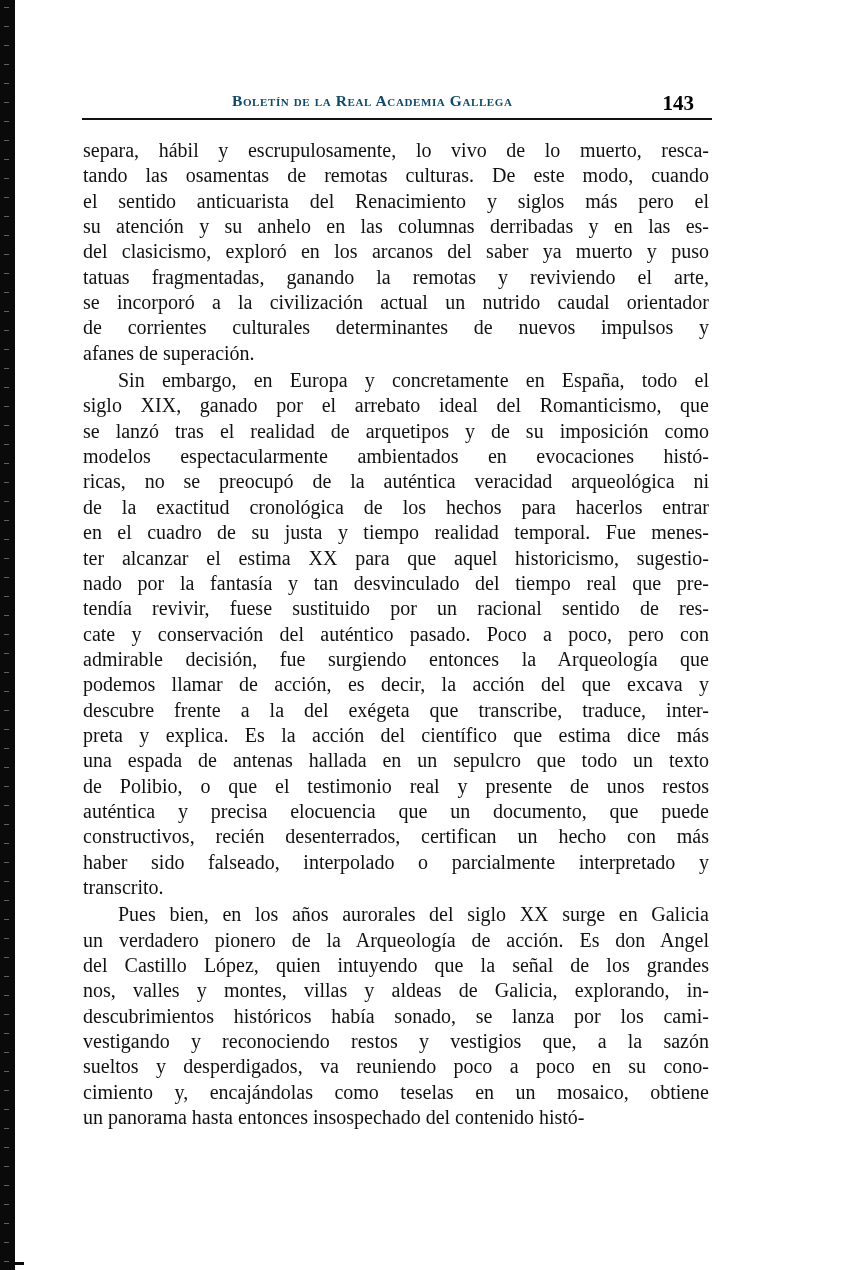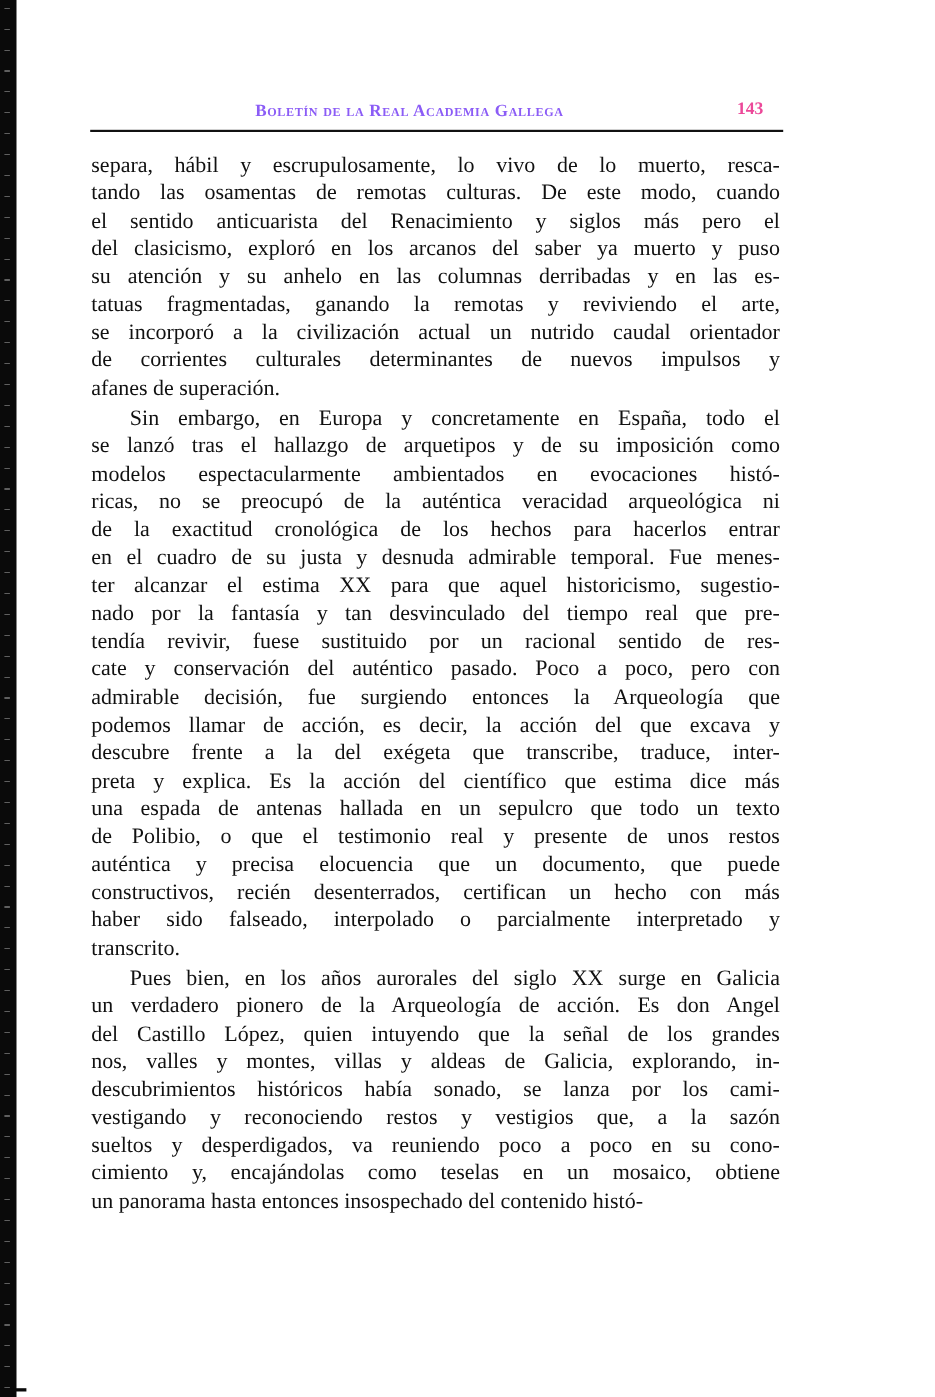--- a/index.html
+++ b/index.html
@@ -17,24 +17,24 @@
   }
   .binding-foot {
     position: absolute; left: 0; top: 1262px; width: 24px; height: 3px; background: #0a0a0a;
   }
   .running-head {
     position: absolute; left: 82px; top: 88px; width: 630px; height: 30px;
   }
   .journal-title {
     position: absolute; left: 150px; top: 4px;
     font-size: 15.5px; font-variant: small-caps; letter-spacing: 0.6px; font-weight: bold;
-    white-space: nowrap; color: #8b5cf6;
+    white-space: nowrap; color: #0c4a6e;
   }
   .page-number {
-    position: absolute; right: 18px; top: 3px; font-size: 16px; font-weight: bold; color: #ec4899;
+    position: absolute; right: 18px; top: 3px; font-size: 21px; font-weight: bold; color: #000000;
   }
   .head-rule {
     position: absolute; left: 82px; top: 118px; width: 630px; height: 2px; background: #111;
   }
   .body-text {
     position: absolute; left: 83px; top: 138px; width: 626px;
     font-size: 20px; line-height: 25.35px; text-align: justify; text-align-last: auto;
   }
   .line {
     display: block; white-space: nowrap; text-align: justify; text-align-last: justify; height: 25.35px;
@@ -53,35 +53,36 @@
   <span class="journal-title">Boletín de la Real Academia Gallega</span>
   <span class="page-number">143</span>
 </div>
 <div class="head-rule"></div>
 
 <div class="body-text" id="body-text">
     <div>
       <span class="line">separa, hábil y escrupulosamente, lo vivo de lo muerto, resca-</span>
       <span class="line">tando las osamentas de remotas culturas. De este modo, cuando</span>
       <span class="line">el sentido anticuarista del Renacimiento y siglos más pero el</span>
+      <span class="line">su atención y su anhelo en las columnas derribadas y en las es-</span>
       <span class="line">del clasicismo, exploró en los arcanos del saber ya muerto y puso</span>
-      <span class="line">su atención y su anhelo en las columnas derribadas y en las es-</span>
       <span class="line">tatuas fragmentadas, ganando la remotas y reviviendo el arte,</span>
       <span class="line">se incorporó a la civilización actual un nutrido caudal orientador</span>
       <span class="line">de corrientes culturales determinantes de nuevos impulsos y</span>
       <span class="line last">afanes de superación.</span>
     </div>
     <div class="para-gap"></div>
     <div>
       <span class="line indent">Sin embargo, en Europa y concretamente en España, todo el</span>
-      <span class="line">se lanzó tras el hallazgo de arquetipos y de su imposición como</span>
+      <span class="line">siglo XIX, ganado por el arrebato ideal del Romanticismo, que</span>
+      <span class="line">se lanzó tras el realidad de arquetipos y de su imposición como</span>
       <span class="line">modelos espectacularmente ambientados en evocaciones histó-</span>
       <span class="line">ricas, no se preocupó de la auténtica veracidad arqueológica ni</span>
       <span class="line">de la exactitud cronológica de los hechos para hacerlos entrar</span>
-      <span class="line">en el cuadro de su justa y desnuda admirable temporal. Fue menes-</span>
+      <span class="line">en el cuadro de su justa y tiempo realidad temporal. Fue menes-</span>
       <span class="line">ter alcanzar el estima XX para que aquel historicismo, sugestio-</span>
       <span class="line">nado por la fantasía y tan desvinculado del tiempo real que pre-</span>
       <span class="line">tendía revivir, fuese sustituido por un racional sentido de res-</span>
       <span class="line">cate y conservación del auténtico pasado. Poco a poco, pero con</span>
       <span class="line">admirable decisión, fue surgiendo entonces la Arqueología que</span>
       <span class="line">podemos llamar de acción, es decir, la acción del que excava y</span>
       <span class="line">descubre frente a la del exégeta que transcribe, traduce, inter-</span>
       <span class="line">preta y explica. Es la acción del científico que estima dice más</span>
       <span class="line">una espada de antenas hallada en un sepulcro que todo un texto</span>
       <span class="line">de Polibio, o que el testimonio real y presente de unos restos</span>

